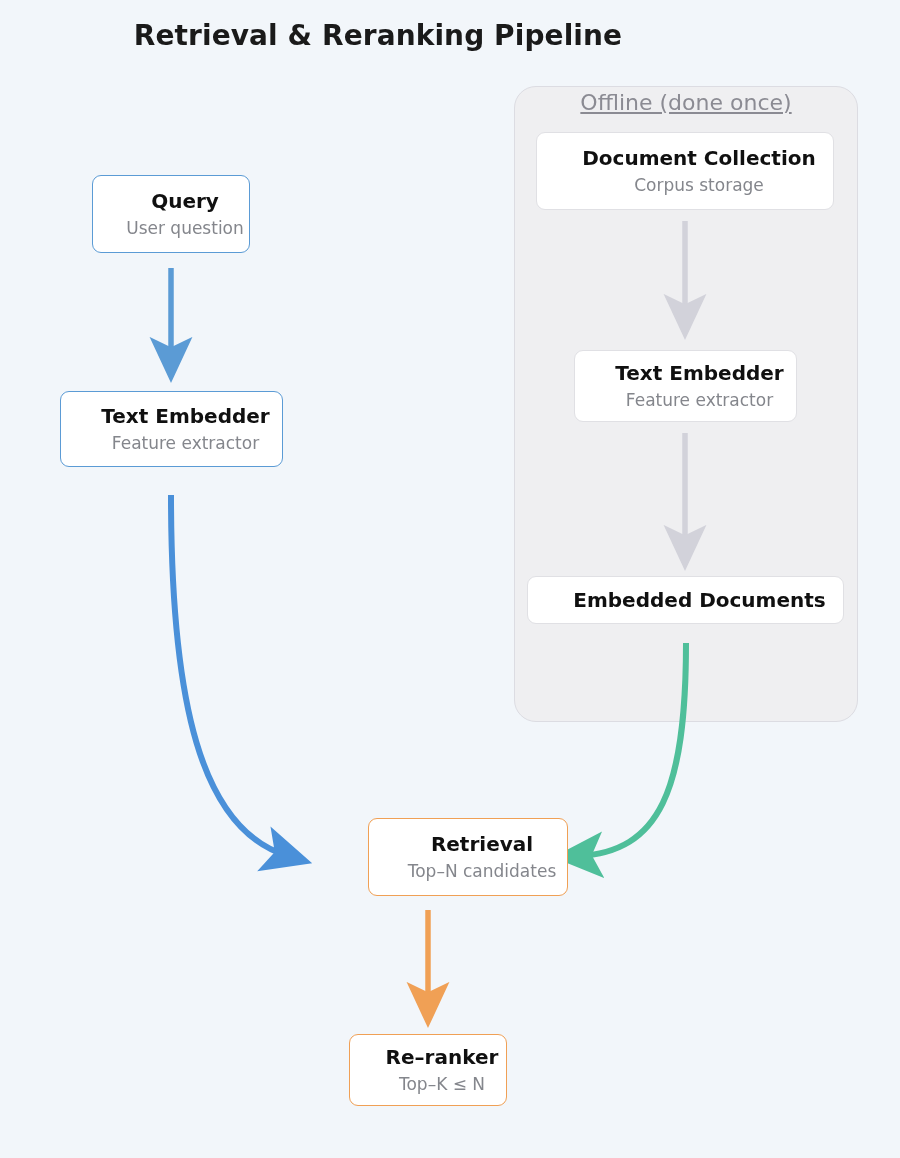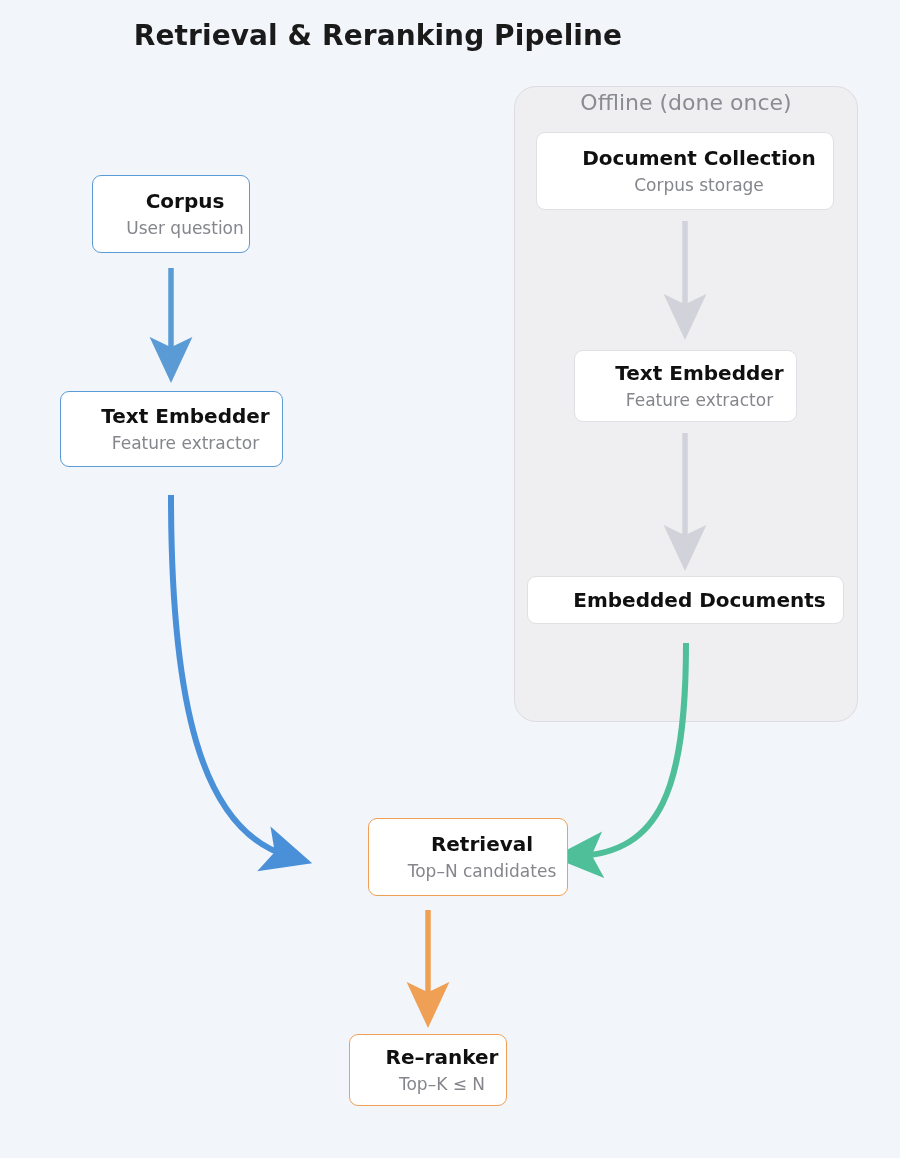--- a/index.html
+++ b/index.html
@@ -57,20 +57,21 @@
   .group-label {
     position: absolute;
     left: 514px;
     top: 86px;
     width: 344px;
     text-align: center;
     padding-top: 4px;
     font-size: 22px;
     color: #8b8b93;
     box-sizing: border-box;
+    text-decoration: underline;
   }
 
   
   .node {
     position: absolute;
     background: #ffffff;
     border-radius: 9px;
     box-sizing: border-box;
     display: flex;
     flex-direction: column;
@@ -144,21 +145,21 @@
     <path d="M685,221 L685,317" stroke="#d2d2da" stroke-width="5.5" fill="none" marker-end="url(#ah-gray)"></path>
 
     <path d="M685,433 L685,548" stroke="#d2d2da" stroke-width="5.5" fill="none" marker-end="url(#ah-gray)"></path>
 
     <path d="M686,643 C686,790 660,852 578,856" stroke="#4fbf9a" stroke-width="6" fill="none" stroke-linecap="butt" marker-end="url(#ah-green)"></path>
 
     <path d="M428,910 L428,1005" stroke="#f0a055" stroke-width="5.5" fill="none" marker-end="url(#ah-orange)"></path>
   </svg>
 
   <div class="node accent-blue" id="node-query">
-    <div class="node-title">Corpus</div>
+    <div class="node-title">Query</div>
     <div class="node-sub">User question</div>
   </div>
 
   <div class="node accent-blue" id="node-query-embedder">
     <div class="node-title">Text Embedder</div>
     <div class="node-sub">Feature extractor</div>
   </div>
 
   <div class="node accent-gray" id="node-doccol">
     <div class="node-title">Document Collection</div>

